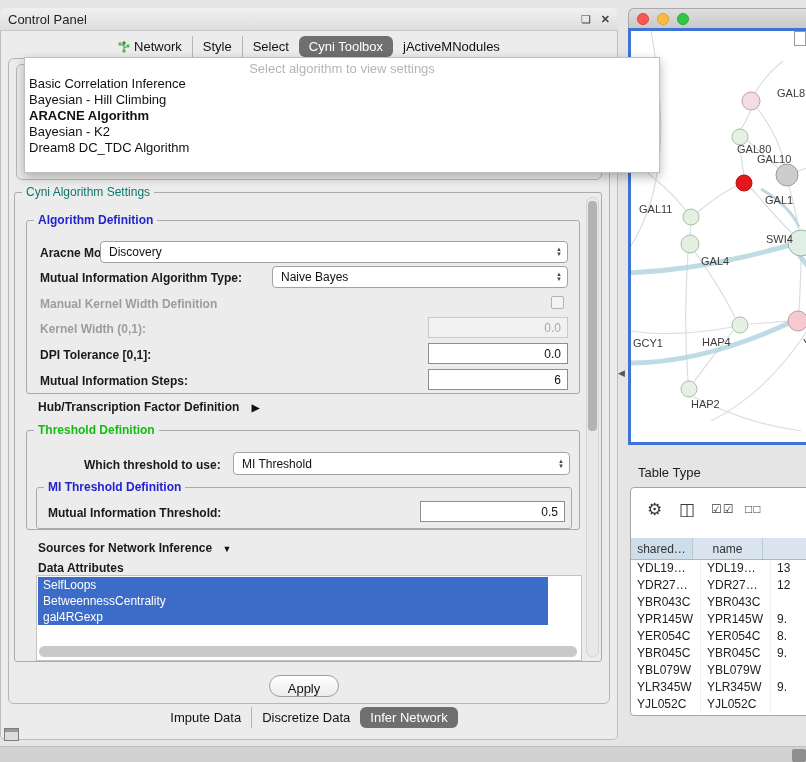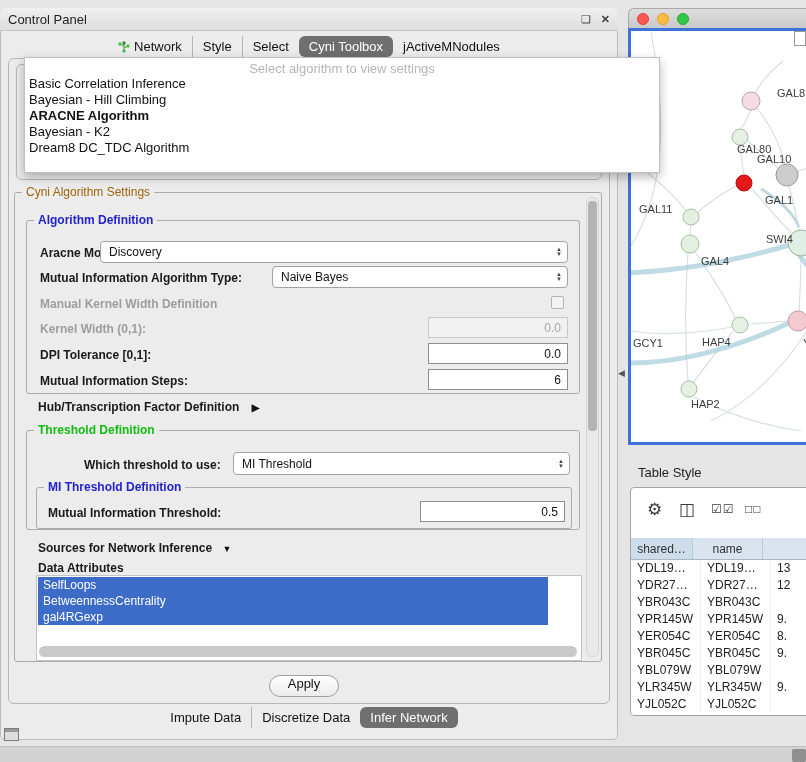--- a/index.html
+++ b/index.html
@@ -9,37 +9,37 @@
 .cpwin{background:#ececec;border:1px solid #bdbdbd;border-radius:5px}
 .titlebar{background:linear-gradient(#f0f0f0,#dedede);border-bottom:1px solid #c6c6c6;border-radius:5px 5px 0 0;display:flex;align-items:center;padding:0 8px;font-size:13px;color:#222}
 .titlebar .spacer{flex:1}
 .tbicon{color:#444;font-size:11px;margin-left:10px;cursor:pointer}
 .tabs{display:flex;align-items:center;justify-content:center;font-size:13px;color:#111}
 .tab{padding:3px 10px;cursor:pointer;display:flex;align-items:center;gap:4px;white-space:nowrap}
 .tab.sep{border-left:1px solid #b5b5b5}
 .tab.active{background:#6f6f6f;color:#fff;border-radius:6px;border-left:none}
 .frame{border:1px solid #b6b6b6;border-radius:6px;background:#ececec}
 .fieldset{border:1px solid #ababab;border-radius:3px}
-.legend{position:absolute;font-size:12px;background:#ececec;padding:0 4px;line-height:13px;color:#a16207;white-space:nowrap}
+.legend{position:absolute;font-size:12px;background:#ececec;padding:0 4px;line-height:13px;color:#0f766e;white-space:nowrap}
 .legend.blue{color:#2323cf;font-weight:bold}
 .legend.green{color:#12bd12;font-weight:bold}
 .lbl{position:absolute;font-size:12px;font-weight:bold;color:#1a1a1a;white-space:nowrap}
 .lbl.dis{color:#9d9d9d}
 .combo{position:absolute;background:#fff;border:1px solid #a2a2a2;border-radius:4px;display:flex;align-items:center;font-size:12px;color:#111;padding:0 5px 0 8px;cursor:pointer}
 .combo .val{flex:1;overflow:hidden;white-space:nowrap}
 .combo .arrows{display:flex;flex-direction:column;align-items:center;font-size:6px;line-height:5px;color:#444}
 .field{position:absolute;background:#fff;border:1px solid #8e8e8e;font-size:12px;color:#111;display:flex;align-items:center;justify-content:flex-end;padding:0 6px}
 .field.dis{background:#f1f1f1;border-color:#c9c9c9;color:#a9a9a9}
 .checkbox{position:absolute;width:13px;height:13px;border:1px solid #b3b3b3;background:#f3f3f3;border-radius:2px}
 .listbox{position:absolute;background:#fff;border:1px solid #c3c3c3}
 .attr{height:16px;line-height:16px;background:#3c6cc8;color:#fff;font-size:12px;padding-left:5px;white-space:nowrap;width:510px;margin:0 0 0 1px}
 .hscroll{position:absolute;background:#c9c9c9;border-radius:6px}
 .vtrack{position:absolute;background:#e9e9e9;border:1px solid #d4d4d4;border-radius:6px}
 .vthumb{position:absolute;background:#b3b3b3;border-radius:4px}
-.btn{position:absolute;background:linear-gradient(#ffffff,#ececec);border:1px solid #9f9f9f;border-radius:11px;font-size:13px;color:#111;display:flex;align-items:flex-start;justify-content:center;cursor:pointer}
+.btn{position:absolute;background:linear-gradient(#ffffff,#ececec);border:1px solid #9f9f9f;border-radius:11px;font-size:13px;color:#111;display:flex;align-items:flex-end;justify-content:center;cursor:pointer}
 .popup{position:absolute;background:#fff;border:1px solid #c0c0c0;box-shadow:0 4px 10px rgba(0,0,0,.28);z-index:60;padding-top:3px}
 .popup .prompt{font-size:13px;color:#b5b5b5;text-align:center;height:15px;line-height:15px}
 .popup .item{font-size:13px;color:#111;height:16px;line-height:16px;padding-left:4px;cursor:pointer}
 .popup .item.selected{font-weight:bold}
 .mactb{position:absolute;background:linear-gradient(#dedede,#c9c9c9);border:1px solid #a9a9a9;border-bottom:none;border-radius:6px 6px 0 0;display:flex;align-items:center;padding-left:8px;gap:8px}
 .light{width:12px;height:12px;border-radius:50%;cursor:pointer}
 .netframe{position:absolute;border:3px solid #3e73d8;background:#fff;overflow:hidden}
 .sectitle{position:absolute;font-size:13px;color:#222}
 .tblwin{position:absolute;background:#fff;border:1px solid #a5a5a5;border-radius:4px;overflow:hidden}
 .toolicon{position:absolute;color:#3a3a3a;cursor:pointer}
@@ -264,21 +264,21 @@
         <text x="70" y="234">GAL4</text>
         <text x="2" y="316">GCY1</text>
         <text x="71" y="315">HAP4</text>
         <text x="60" y="377">HAP2</text>
         <text x="172" y="316">Y</text>
       </g>
     </svg>
   </div>
   <div class="abs" style="left:794px;top:31px;width:12px;height:15px;background:#fff;border:1px solid #999"></div>
 
-  <span class="sectitle" style="left:638px;top:465px">Table Style</span>
+  <span class="sectitle" style="left:638px;top:465px">Table Type</span>
 
   <div class="tblwin" style="left:630px;top:487px;width:246px;height:229px">
 
     <span class="toolicon" style="left:16px;top:11px;font-size:17px">⚙</span>
     <span class="toolicon" style="left:48px;top:11px;font-size:17px">◫</span>
     <span class="toolicon" style="left:80px;top:14px;font-size:12px;letter-spacing:1px">☑☑</span>
     <span class="toolicon" style="left:114px;top:14px;font-size:12px;letter-spacing:1px">□□</span>
 
     <div class="thead" style="left:0;top:50px;width:246px;height:22px">
       <div class="thcell" style="width:62px;background:#cddeea">shared…</div>

